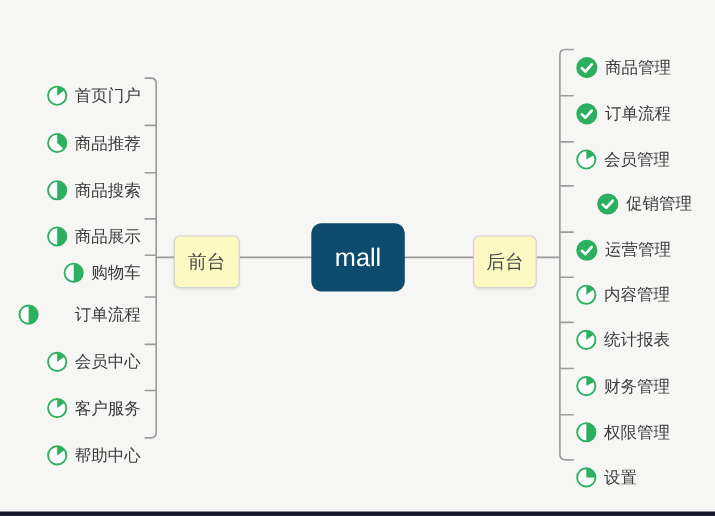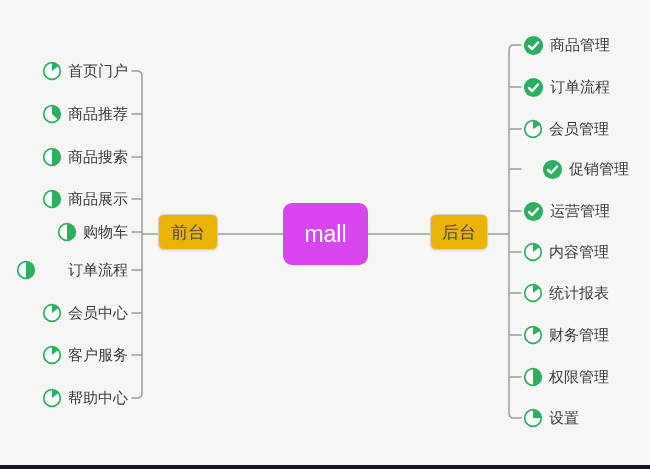--- a/index.html
+++ b/index.html
@@ -10,45 +10,45 @@
   #links{position:absolute;left:0;top:0;width:650px;height:469px;}
   .node{
     position:absolute;display:flex;align-items:center;justify-content:center;
     box-sizing:border-box;cursor:default;
   }
   .root{
     left:283px;top:203px;width:85px;height:62px;
     border-radius:9px;color:#ffffff;font-size:23px;
   }
   .branch{
-    top:214px;height:36px;background:#eab308;
+    top:214px;height:48px;background:#fef9c3;
     border:1px solid #d2d2d2;border-radius:6px;
     font-size:17px;color:#4b4b4b;
     box-shadow:0 1px 2px rgba(0,0,0,0.08);
   }
   .branch.left-branch{left:158px;width:60px;}
   .branch.right-branch{left:430px;width:58px;}
   .topic-row{
     position:absolute;display:flex;align-items:center;gap:6px;
-    height:26px;font-size:15px;color:#3a3a3a;white-space:nowrap;
+    height:26px;font-size:15px;color:#3a3a3a;white-space:nowrap;margin-top:16px;
   }
   .topic-row .t-icon{display:flex;align-items:center;}
   .bottom-bar{
     position:absolute;left:0;bottom:0;width:650px;height:4px;background:#14142a;
   }
 </style>
 </head>
 <body>
 
 <div id="canvas" style="background: rgb(246, 246, 245);">
   <svg id="links">
       <path d="M132,71 H137 Q142,71 142,76 V393 Q142,398 137,398 H132 M132,114 H142 M132,157 H142 M132,199 H142 M132,232 H142 M132,270 H142 M132,313 H142 M132,355 H142 M521,45 H514 Q509,45 509,50 V413 Q509,418 514,418 H521 M509,87 H521 M509,129 H521 M509,169 H521 M509,211 H521 M509,252 H521 M509,293 H521 M509,335 H521 M509,377 H521 M142,234 H158 M218,234 H283 M368,234 H430 M488,234 H509" fill="none" stroke="#9c9c9c" stroke-width="1.5" stroke-linecap="round"></path>
     </svg>
 
-  <div class="node root" id="root-node" style="background: #d946ef;">mall</div>
+  <div class="node root" id="root-node" style="background: #0c4a6e;">mall</div>
 
   <div class="node branch left-branch">前台</div>
 
   <div class="node branch right-branch">后台</div>
 
   <div id="left-items">
       <div class="topic-row" style="top: 58px; right: 522px;">
         <span class="t-icon">
           <svg width="20" height="20" viewBox="0 0 20 20">
             <circle cx="10" cy="10" r="8.3" fill="#ffffff" stroke="#2cb05f" stroke-width="1.7"></circle>

